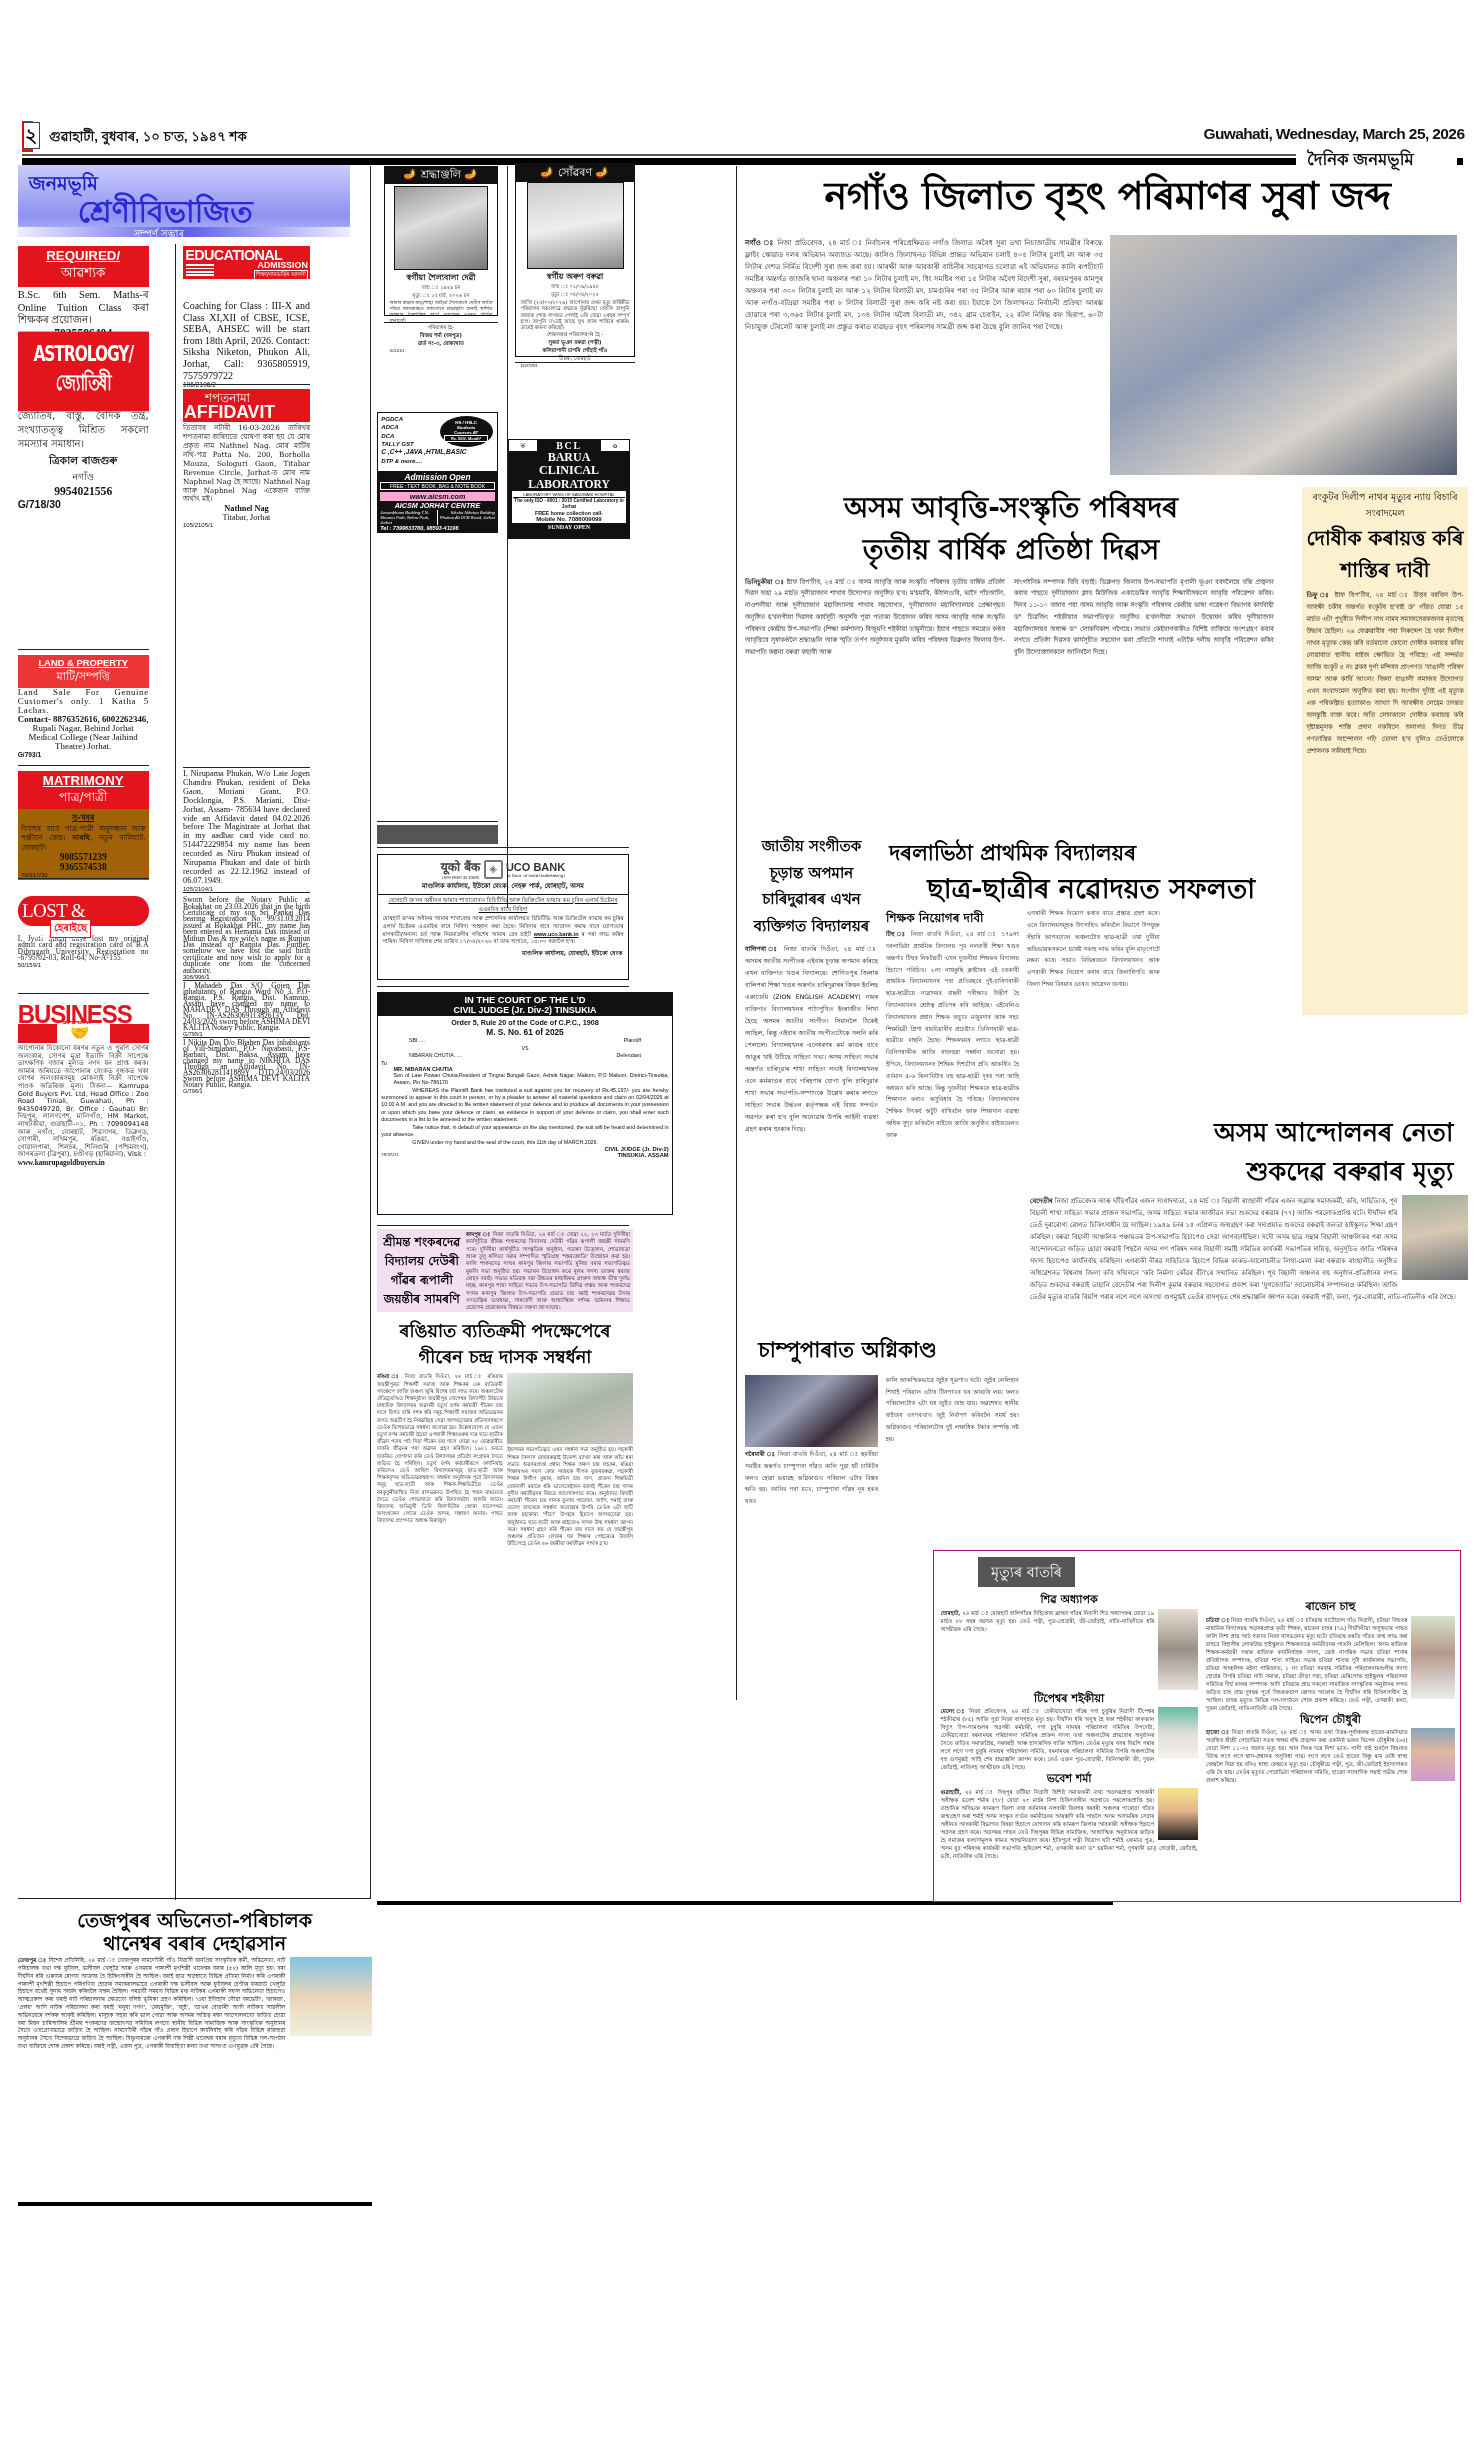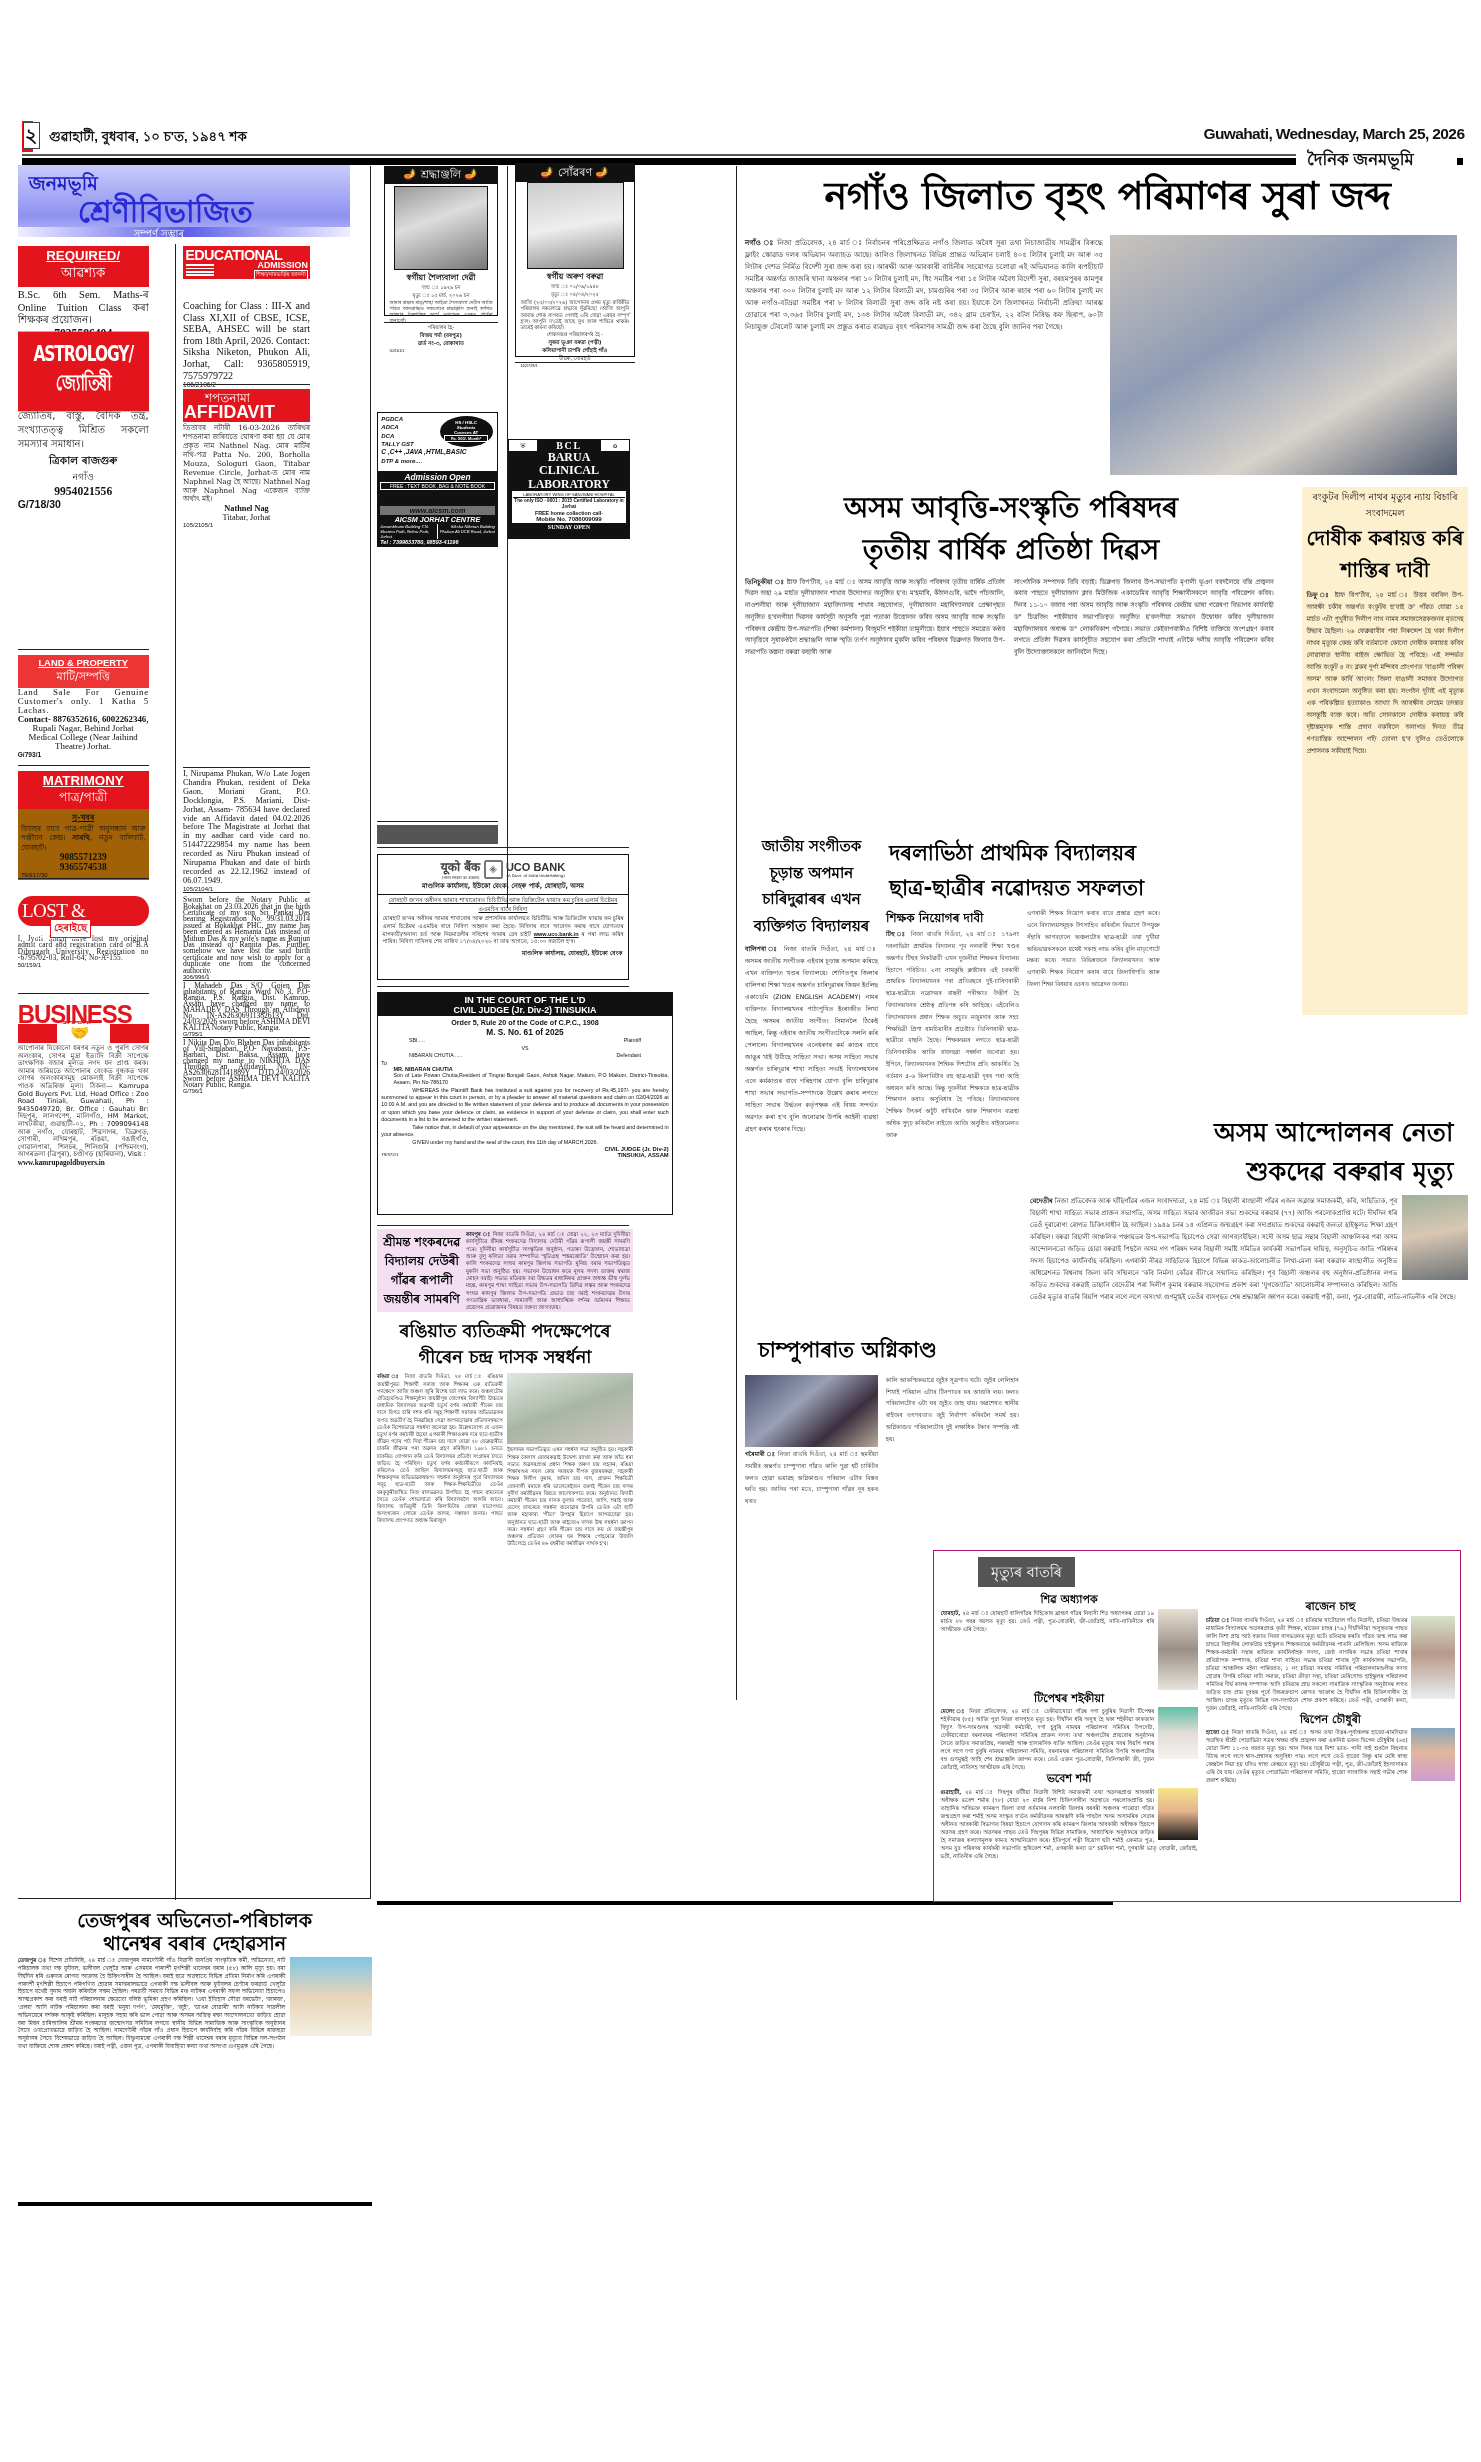--- a/index.html
+++ b/index.html
@@ -201,21 +201,21 @@
     <div style="position:absolute;right:4.4px;top:3.3px;width:53px;height:31px;background:#111;border-radius:50%;color:#fff;text-align:center;font-size:4.4px;line-height:5px;padding-top:3.3px;font-style:normal">
       <div>HS / HSLC</div>
       <div style="font-style:italic">Students</div>
       <div>Courses AT</div>
       <div style="border:0.6px solid #fff;margin:0 4.4px;font-size:3.9px">Rs. 500/- Month*</div>
     </div>
   </div>
   <div style="background:#111;color:#fff;padding:1.1px 2.2px">
     <div class="center" style="font-size:8.3px;font-style:italic;font-weight:bold">Admission Open</div>
     <div class="center" style="font-size:5px;border:0.6px solid #fff">FREE : TEXT BOOK ,BAG &amp; NOTE BOOK</div>
-    <div class="center" style="font-size:7.2px;font-weight:bold;font-style:italic;background:#737373;color:#111;margin-top:16px">www.aicsm.com</div>
+    <div class="center" style="font-size:7.2px;font-weight:bold;font-style:italic;background:#f9a8d4;color:#111;margin-top:2px">www.aicsm.com</div>
     <div class="center" style="font-size:7.2px;font-weight:bold;font-style:italic">AICSM JORHAT CENTRE</div>
     <div style="display:flex;font-size:4.2px;font-style:italic;line-height:5px">
       <div style="width:50%;border-right:0.6px solid #fff;padding-right:1.1px">Janambhumi Building T.N. Sharma Path, Nehru Park, Jorhat</div>
       <div style="width:50%;text-align:right">Siksha Niketan Building Phukan Ali DCB Road, Jorhat</div>
     </div>
     <div style="font-size:5.5px;font-weight:bold;font-style:italic">Tel : 7399633780, 98593-41196</div>
   </div>
 </div>
 <div class="hline" style="left:377px;top:821px;width:121px;height:1.1px"></div>
 <div class="abs" style="left:377px;top:825px;width:121px;height:19px;background:#555"></div>
@@ -337,21 +337,21 @@
   <p style="font-size:6.4px;line-height:12px;text-align:justify;font-family:'DejaVu Sans',sans-serif;margin-top:2.2px"><b>ডিফু ঃ</b> <span>ষ্টাফ ৰিপ'ৰ্টাৰ, ২৪ মাৰ্চ ঃ উত্তৰ বৰবিল উপ-আৰক্ষী চকীৰ অন্তৰ্গত ৰংকুটৰ ছ'বাই ক্ৰ' গাঁৱত যোৱা ১৫ মাৰ্চত এটা পুখুৰীত দিলীপ নাথ নামৰ সমাজসেৱকজনৰ মৃতদেহ উদ্ধাৰ হৈছিল। ২৬ ফেব্ৰুৱাৰীৰ পৰা নিৰুদ্দেশ হৈ থকা দিলীপ নাথৰ মৃত্যুক কেন্দ্ৰ কৰি বৰ্তমানো কোনো দোষীক কৰায়ত্ত কৰিব নোৱাৰাত স্থানীয় ৰাইজ ক্ষোভিত হৈ পৰিছে। এই সন্দৰ্ভত আজি ৰংকুট ৪ নং ব্লকৰ দুৰ্গা মন্দিৰৰ প্ৰাংগণত 'বাঙালী পৰিষদ অসম' আৰু কাৰ্বি আংলং জিলা বাঙালী সমাজৰ উদ্যোগত এখন সংবাদমেল অনুষ্ঠিত কৰা হয়। সংগঠন দুটাই এই মৃত্যুক এক পৰিকল্পিত হত্যাকাণ্ড আখ্যা দি আৰক্ষীৰ লেহেম তদন্তত অসন্তুষ্টি ব্যক্ত কৰে। অতি সোনকালে দোষীক কৰায়ত্ত কৰি দৃষ্টান্তমূলক শাস্তি প্ৰদান নকৰিলে অনাগত দিনত তীব্ৰ গণতান্ত্ৰিক আন্দোলন গঢ়ি তোলা হ'ব বুলিও তেওঁলোকে প্ৰশাসনক সকীয়াই দিয়ে।</span></p>
 </div>
 
 <div class="abs" style="left:745px;top:833px;width:133px">
   <div class="head" style="font-size:15px;line-height:26.6px">জাতীয় সংগীতক চূড়ান্ত অপমান চাৰিদুৱাৰৰ এখন ব্যক্তিগত বিদ্যালয়ৰ</div>
   <p style="font-size:6.2px;line-height:12px;text-align:justify;font-family:'DejaVu Sans',sans-serif;margin-top:3.3px"><b>বালিপৰা ঃ</b> <span>নিজা বাতৰি দিওঁতা, ২৪ মাৰ্চ ঃ অসমৰ জাতীয় সংগীতক এইবাৰ চূড়ান্ত অপমান কৰিছে এখন ব্যক্তিগত খণ্ডৰ বিদ্যালয়ে। শোণিতপুৰ জিলাৰ বালিপৰা শিক্ষা খণ্ডৰ অন্তৰ্গত চাৰিদুৱাৰৰ জিয়ন ইংলিছ একাডেমি (ZION ENGLISH ACADEMY) নামৰ ব্যক্তিগত বিদ্যালয়খনৰ পাঠ্যপুথিত ইংৰাজীত লিখা হৈছে অসমৰ জাতীয় সংগীত। সিমানলৈ ঠিকেই আছিল, কিন্তু এইবাৰ জাতীয় সংগীতটোকে সলনি কৰি পেলালে। বিদ্যালয়খনৰ এনেধৰণৰ কৰ্ম কাণ্ডৰ বাবে জাঙুৰ খাই উঠিছে সাহিত্য সভা। অসম সাহিত্য সভাৰ অন্তৰ্গত চাৰিদুৱাৰ শাখা সাহিত্য সভাই বিদ্যালয়খনৰ এনে কৰ্মকাণ্ডৰ বাবে গৰিহণাৰ যোগ্য বুলি চাৰিদুৱাৰ শাখা সভাৰ সভাপতি-সম্পাদকে উল্লেখ কৰাৰ লগতে সাহিত্য সভাৰ উৰ্দ্ধতন কৰ্তৃপক্ষক এই বিষয় সন্দৰ্ভত অৱগত কৰা হ'ব বুলি জনোৱাৰ উপৰি  আইনী ব্যৱস্থা গ্ৰহণ কৰাৰ হুংকাৰ দিছে।</span></p>
 </div>
 
 <div class="abs" style="left:886px;top:836px;width:407px">
   <div class="head" style="font-size:21px;line-height:35px;text-align:left;padding-left:3.3px">দৰলাভিঠা প্ৰাথমিক বিদ্যালয়ৰ</div>
-  <div class="head" style="font-size:21px;line-height:35px;text-align:left;padding-left:3.3px">ছাত্ৰ-ছাত্ৰীৰ নৱোদয়ত সফলতা</div>
+  <div class="head" style="font-size:27px;line-height:35px;text-align:center;padding-left:3.3px">ছাত্ৰ-ছাত্ৰীৰ নৱোদয়ত সফলতা</div>
   <div style="display:flex;gap:7.8px;margin-top:2.2px">
     <div style="width:133px">
       <div class="head" style="font-size:12px;line-height:21px;text-align:left">শিক্ষক নিয়োগৰ দাবী</div>
       <p style="font-size:5.9px;line-height:11.8px;text-align:justify;font-family:'DejaVu Sans',sans-serif"><b>টিহু ঃ</b> <span>নিজা বাতৰি দিওঁতা, ২৪ মাৰ্চ ঃ ১৭৯নং দৰলাভিঠা প্ৰাথমিক বিদ্যালয় পূব নলবাৰী শিক্ষা খণ্ডৰ অন্তৰ্গত টিহুৰ নিকটৱৰ্তী এখন দুজনীয়া শিক্ষকৰ বিদ্যালয় হিচাপে পৰিচিত। ২নং নাথকুছি ক্লাষ্টাৰৰ এই চৰকাৰী প্ৰাথমিক বিদ্যালয়খনৰ পৰা প্ৰতিবছৰে দুই-চাৰিগৰাকী ছাত্ৰ-ছাত্ৰীয়ে নৱোদয়ৰ বাছনী পৰীক্ষাত উত্তীৰ্ণ হৈ বিদ্যালয়খনৰ শ্ৰেষ্ঠত্ব প্ৰতিপন্ন কৰি আহিছে। এইবেলিও বিদ্যালয়খনৰ প্ৰধান শিক্ষক অচ্যুত মজুমদাৰ আৰু সহঃ শিক্ষয়িত্ৰী প্ৰিণা ৰামচিয়াৰীৰ প্ৰচেষ্টাত তিনিগৰাকী ছাত্ৰ-ছাত্ৰীয়ে বাছনি হৈছে। শিক্ষকদ্বয়ৰ লগতে ছাত্ৰ-ছাত্ৰী তিনিগৰাকীক আজি ৰাজহুৱা সম্বৰ্ধনা জনোৱা হয়। ইপিনে, বিদ্যালয়খনৰ শৈক্ষিক দিশটোৰ প্ৰতি আকৰ্ষিত হৈ বৰ্তমান ৫-৬ কিল'মিটাৰ বহু ছাত্ৰ-ছাত্ৰী দূৰৰ পৰা আহি অধ্যয়ন কৰি আছে। কিন্তু দুজনীয়া শিক্ষকৰে ছাত্ৰ-ছাত্ৰীক শিক্ষাদান কৰাত অসুবিধাৰ হৈ পৰিছে। বিদ্যালয়খনৰ শৈক্ষিক উৎকৰ্ষ অটুট ৰাখিবলৈ আৰু শিক্ষাদান ব্যৱস্থা অধিক সুদৃঢ় কৰিবলৈ ৰাইজে আজি অনুষ্ঠিত ৰাইজমেলত আৰু</span></p>
     </div>
     <p style="width:133px;font-size:5.9px;line-height:11.8px;text-align:justify;font-family:'DejaVu Sans',sans-serif">এগৰাকী শিক্ষক নিয়োগ কৰাৰ বাবে প্ৰস্তাৱ গ্ৰহণ কৰে। এনে বিদ্যালয়সমূহক উৎসাহিত কৰিবলৈ বিভাগে উপযুক্ত সঁহাৰি আগবঢ়ালে অঞ্চলটোৰ ছাত্ৰ-ছাত্ৰী তথা দুখীয়া অভিভাৱকসকলে যথেষ্ট সকাহ লাভ কৰিব বুলি মাতৃগোটে মন্তব্য কৰে। সভাত বিভিন্নজনে বিদ্যালয়খনত আৰু এগৰাকী শিক্ষক নিয়োগ কৰাৰ বাবে জিলাধিপতি আৰু জিলা শিক্ষা বিষয়াৰ ওচৰত আৱেদন জনায়।</p>
   </div>
 </div>
 
 <div class="abs" style="left:745px;top:1334px;width:277px">

